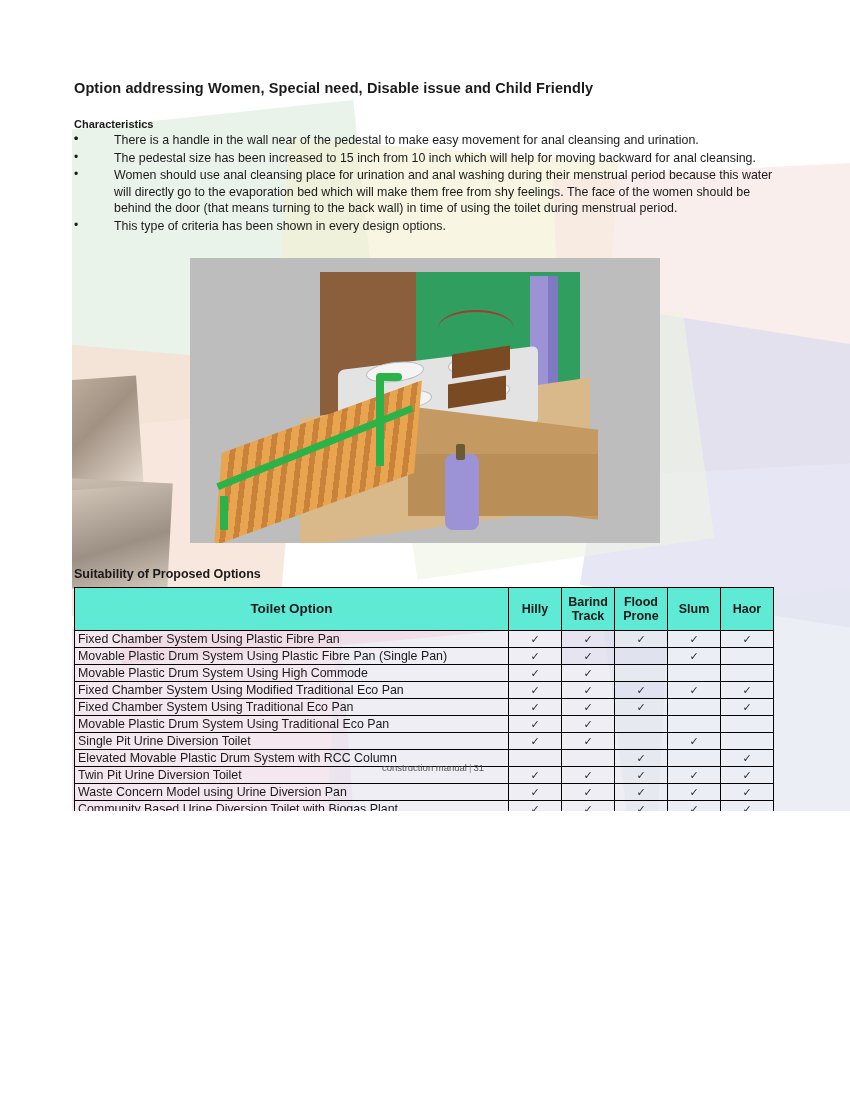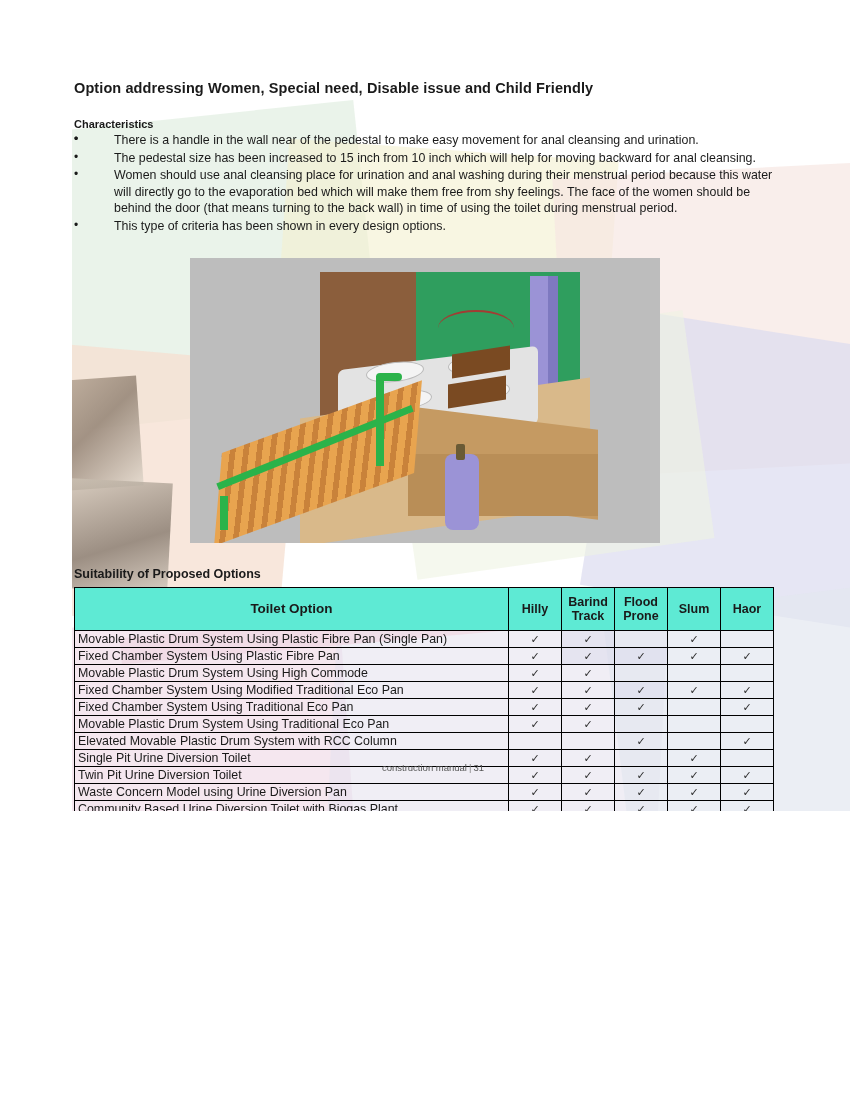--- a/index.html
+++ b/index.html
@@ -415,36 +415,36 @@
           <th class="opt-head">Toilet Option</th>
           <th>Hilly</th>
           <th>Barind Track</th>
           <th>Flood Prone</th>
           <th>Slum</th>
           <th>Haor</th>
         </tr>
       </thead>
       <tbody id="table-body">
           <tr>
+            <td class="optname">Fixed Chamber System Using Plastic Fibre Pan</td>
+            <td class="mark">✓</td>
+            <td class="mark">✓</td>
+            <td class="mark">✓</td>
+            <td class="mark">✓</td>
+            <td class="mark">✓</td>
+          </tr>
+          <tr>
             <td class="optname">Movable Plastic Drum System Using Plastic Fibre Pan (Single Pan)</td>
             <td class="mark">✓</td>
             <td class="mark">✓</td>
             <td class="mark"></td>
             <td class="mark">✓</td>
             <td class="mark"></td>
           </tr>
           <tr>
-            <td class="optname">Fixed Chamber System Using Plastic Fibre Pan</td>
-            <td class="mark">✓</td>
-            <td class="mark">✓</td>
-            <td class="mark">✓</td>
-            <td class="mark">✓</td>
-            <td class="mark">✓</td>
-          </tr>
-          <tr>
             <td class="optname">Movable Plastic Drum System Using High Commode</td>
             <td class="mark">✓</td>
             <td class="mark">✓</td>
             <td class="mark"></td>
             <td class="mark"></td>
             <td class="mark"></td>
           </tr>
           <tr>
             <td class="optname">Fixed Chamber System Using Modified Traditional Eco Pan</td>
             <td class="mark">✓</td>
@@ -463,34 +463,34 @@
           </tr>
           <tr>
             <td class="optname">Movable Plastic Drum System Using Traditional Eco Pan</td>
             <td class="mark">✓</td>
             <td class="mark">✓</td>
             <td class="mark"></td>
             <td class="mark"></td>
             <td class="mark"></td>
           </tr>
           <tr>
+            <td class="optname">Single Pit Urine Diversion Toilet</td>
+            <td class="mark">✓</td>
+            <td class="mark">✓</td>
+            <td class="mark"></td>
+            <td class="mark">✓</td>
+            <td class="mark"></td>
+          </tr>
+          <tr>
             <td class="optname">Elevated Movable Plastic Drum System with RCC Column</td>
             <td class="mark"></td>
             <td class="mark"></td>
             <td class="mark">✓</td>
             <td class="mark"></td>
             <td class="mark">✓</td>
-          </tr>
-          <tr>
-            <td class="optname">Single Pit Urine Diversion Toilet</td>
-            <td class="mark">✓</td>
-            <td class="mark">✓</td>
-            <td class="mark"></td>
-            <td class="mark">✓</td>
-            <td class="mark"></td>
           </tr>
           <tr>
             <td class="optname">Twin Pit Urine Diversion Toilet</td>
             <td class="mark">✓</td>
             <td class="mark">✓</td>
             <td class="mark">✓</td>
             <td class="mark">✓</td>
             <td class="mark">✓</td>
           </tr>
           <tr>

